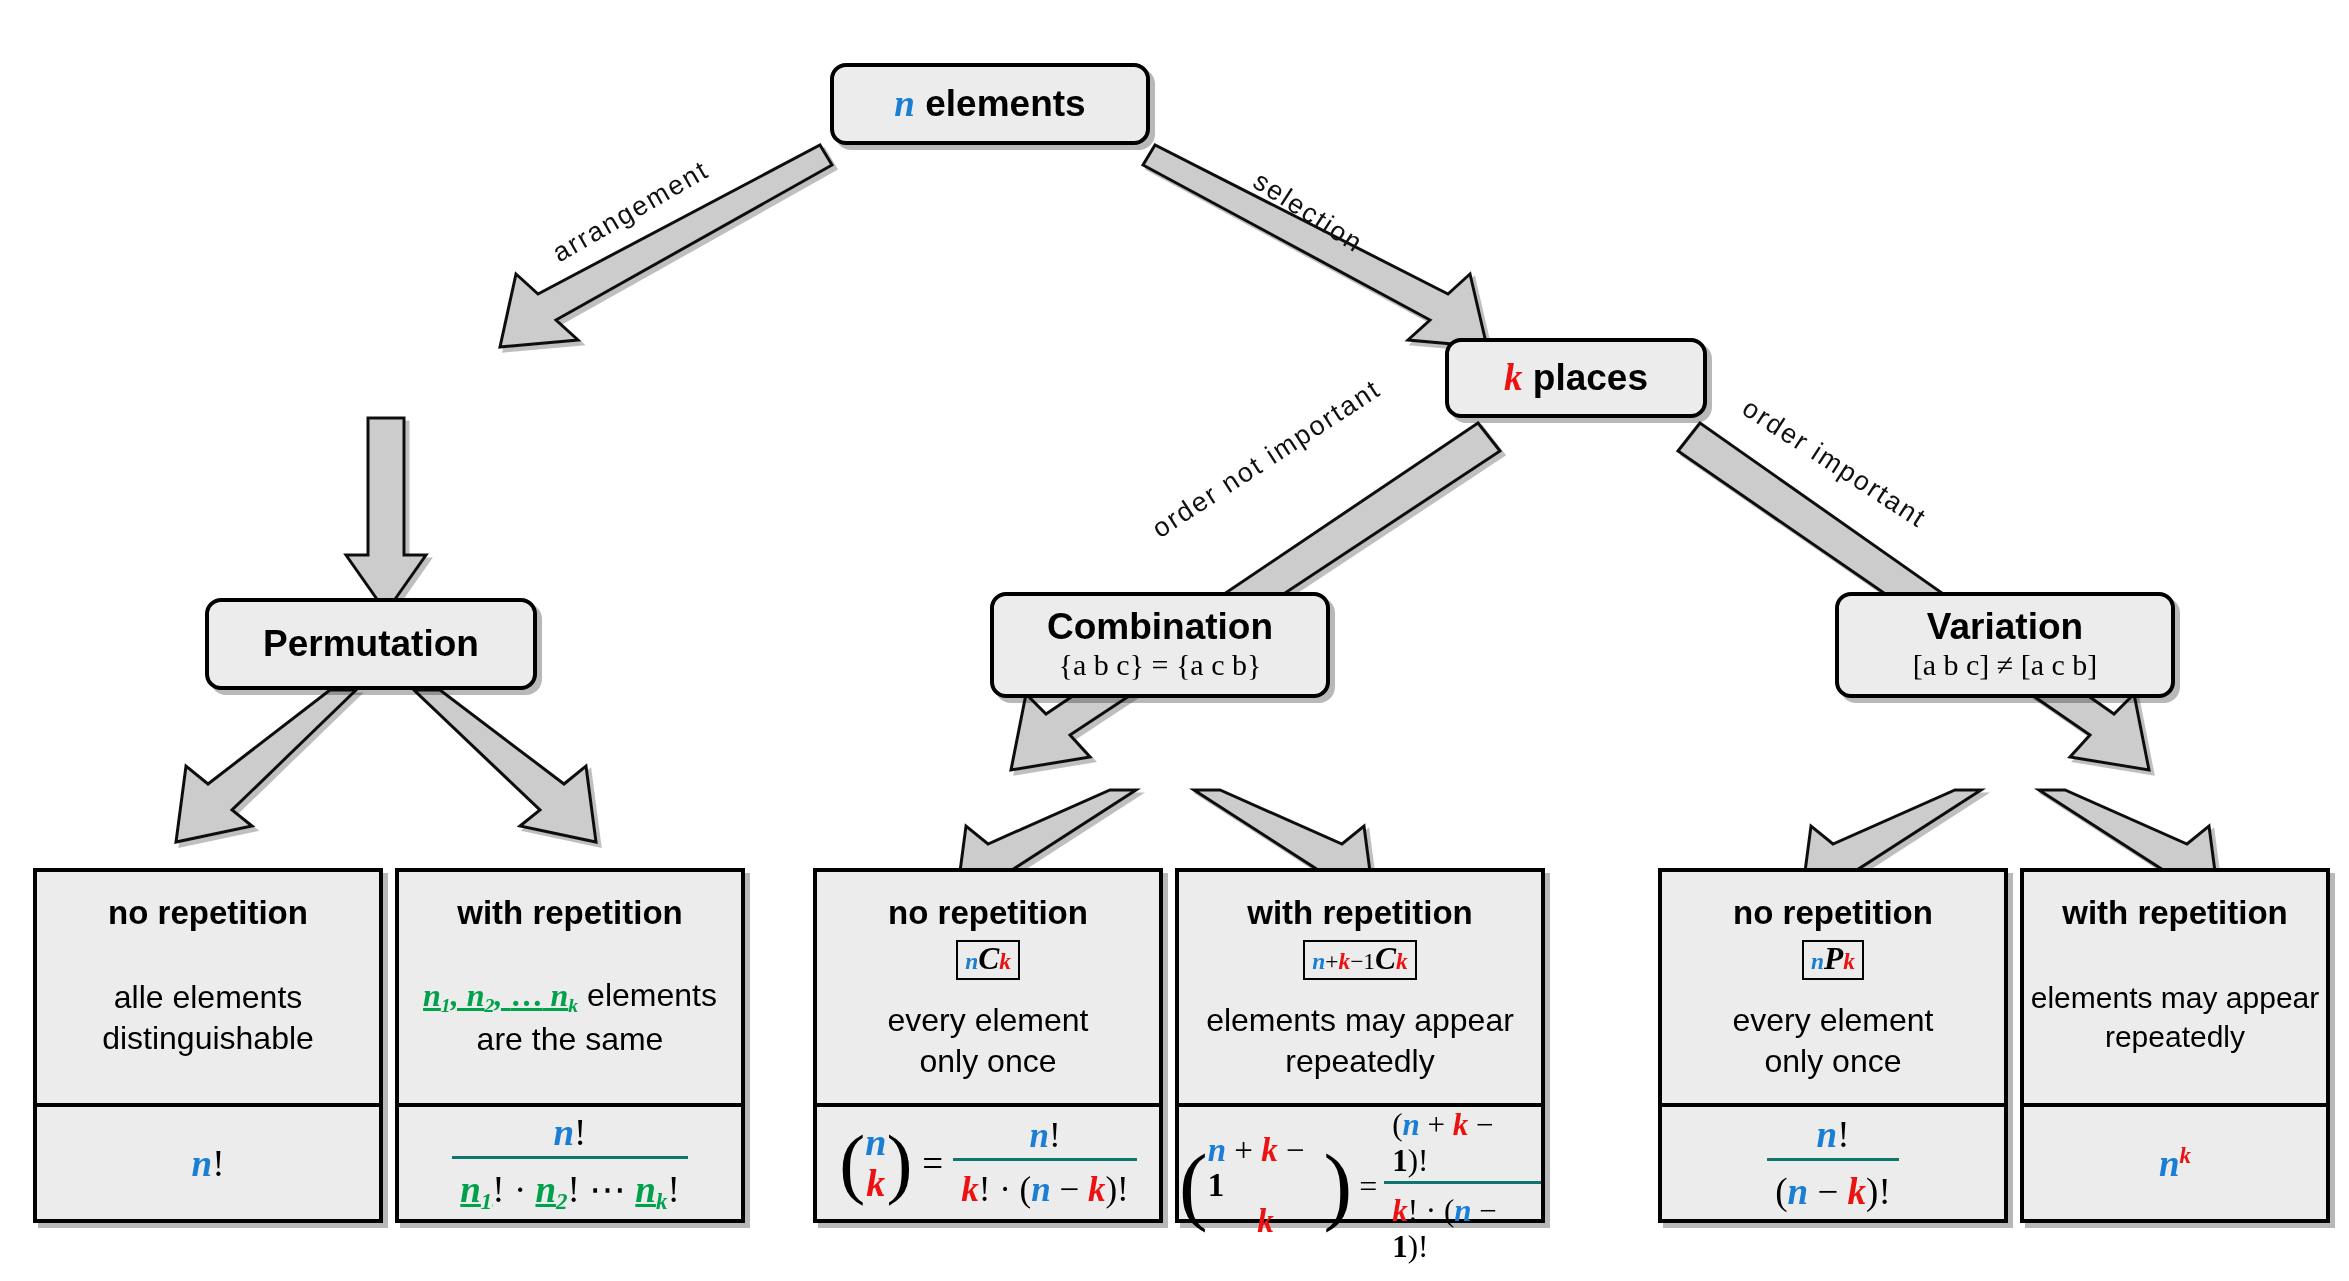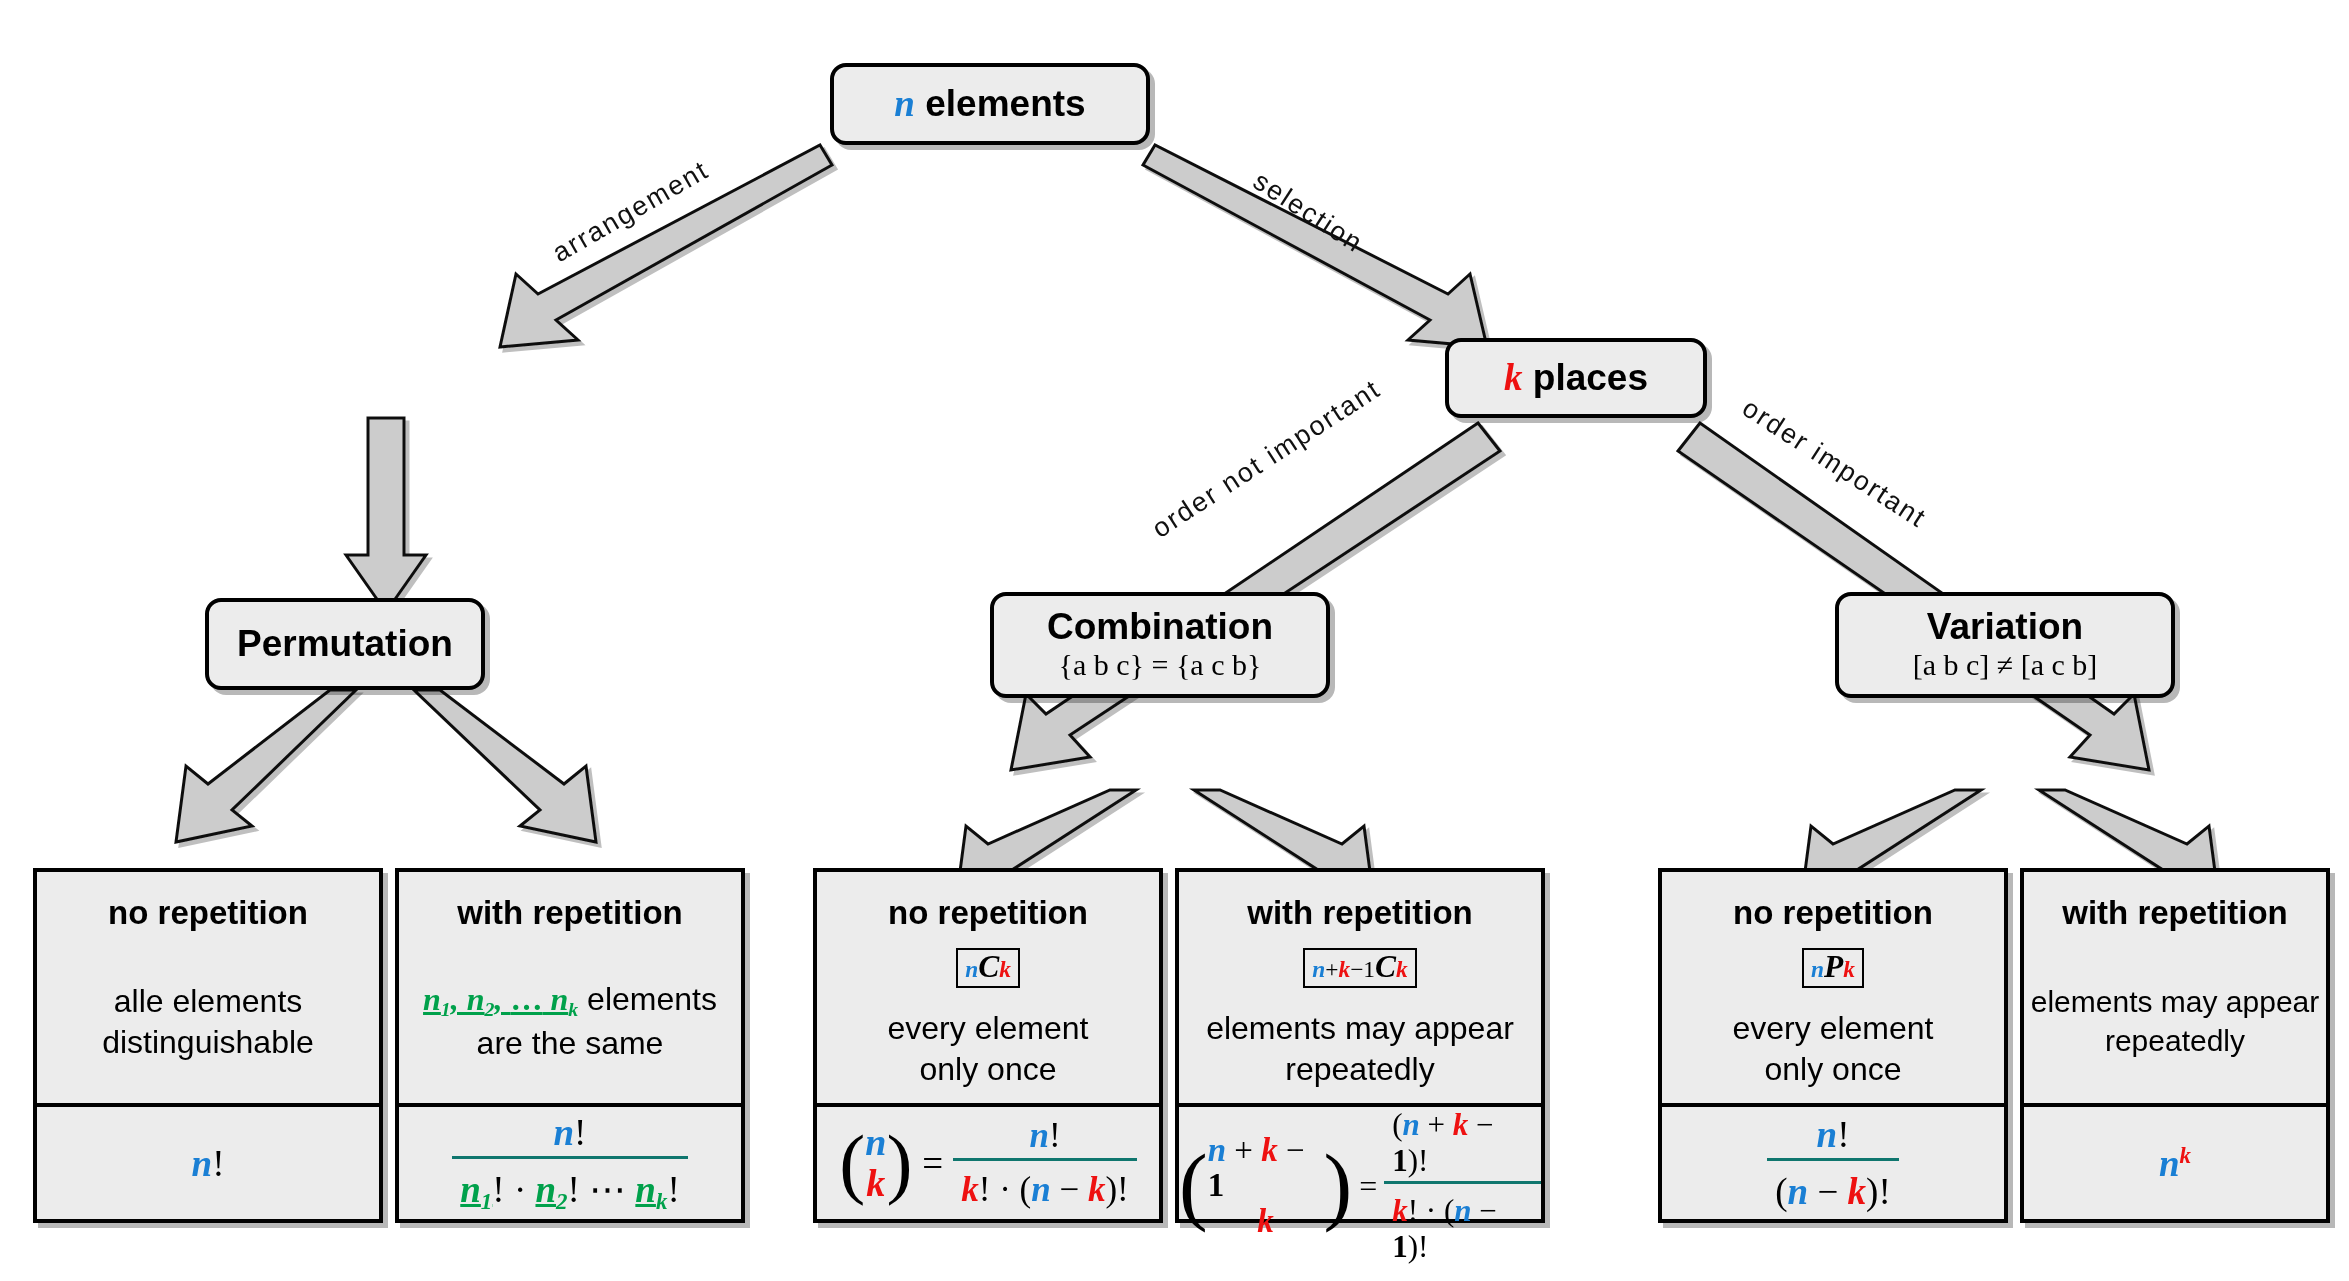--- a/index.html
+++ b/index.html
@@ -9,21 +9,21 @@
 
   .node{position:absolute;background:#ececec;border:4px solid #000;border-radius:16px;
         box-sizing:border-box;display:flex;flex-direction:column;align-items:center;
         justify-content:center;box-shadow:5px 5px 0 rgba(0,0,0,.28);}
   .node .ttl{font-weight:bold;font-size:37px;color:#000;line-height:1.05;white-space:nowrap;}
   .node .sub{font-size:30px;color:#000;font-family:"Liberation Serif",serif;white-space:nowrap;margin-top:2px;}
 
   .leaf{position:absolute;background:#ececec;border:4px solid #000;box-sizing:border-box;
         display:flex;flex-direction:column;box-shadow:5px 5px 0 rgba(0,0,0,.28);}
   .leaf .top{flex:0 0 235px;display:flex;flex-direction:column;align-items:center;
-             border-bottom:4px solid #000;box-sizing:border-box;padding-top:22px;gap:8px;}
+             border-bottom:4px solid #000;box-sizing:border-box;padding-top:22px;}
   .leaf .bot{flex:1;display:flex;align-items:center;justify-content:center;box-sizing:border-box;}
   .leaf .hdr{font-weight:bold;font-size:33px;color:#000;white-space:nowrap;}
   .leaf .badge{margin-top:8px;border:2px solid #000;padding:1px 7px 3px 7px;background:#ececec;
                font-family:"Liberation Serif",serif;font-size:30px;line-height:1;white-space:nowrap;}
   .leaf .desc{font-size:32px;color:#000;text-align:center;line-height:1.28;white-space:nowrap;}
   .leaf .descwrap{flex:1;display:flex;align-items:center;justify-content:center;}
 
   .m{font-family:"Liberation Serif",serif;font-style:italic;font-weight:bold;}
   .blue{color:#1a7fd4;}
   .red{color:#ee1111;}
@@ -93,21 +93,21 @@
       <span class="m red">k</span>
       <span>places</span>
     </div>
   </div>
 
   <div class="elbl" style="left:555px;top:240px;transform:rotate(-30deg);">arrangement</div>
   <div class="elbl" style="left:1256px;top:163px;transform:rotate(33deg);">selection</div>
   <div class="elbl" style="left:1155px;top:516px;transform:rotate(-33deg);">order not important</div>
   <div class="elbl" style="left:1745px;top:390px;transform:rotate(33deg);">order important</div>
 
-  <div class="node" style="left:205px;top:598px;width:280px;height:92px;">
+  <div class="node" style="left:205px;top:598px;width:332px;height:92px;">
     <div class="ttl">Permutation</div>
   </div>
 
   <div class="node" style="left:990px;top:592px;width:340px;height:106px;">
     <div class="ttl">Combination</div>
     <div class="sub">{a b c} = {a c b}</div>
   </div>
 
   <div class="node" style="left:1835px;top:592px;width:340px;height:106px;">
     <div class="ttl">Variation</div>

